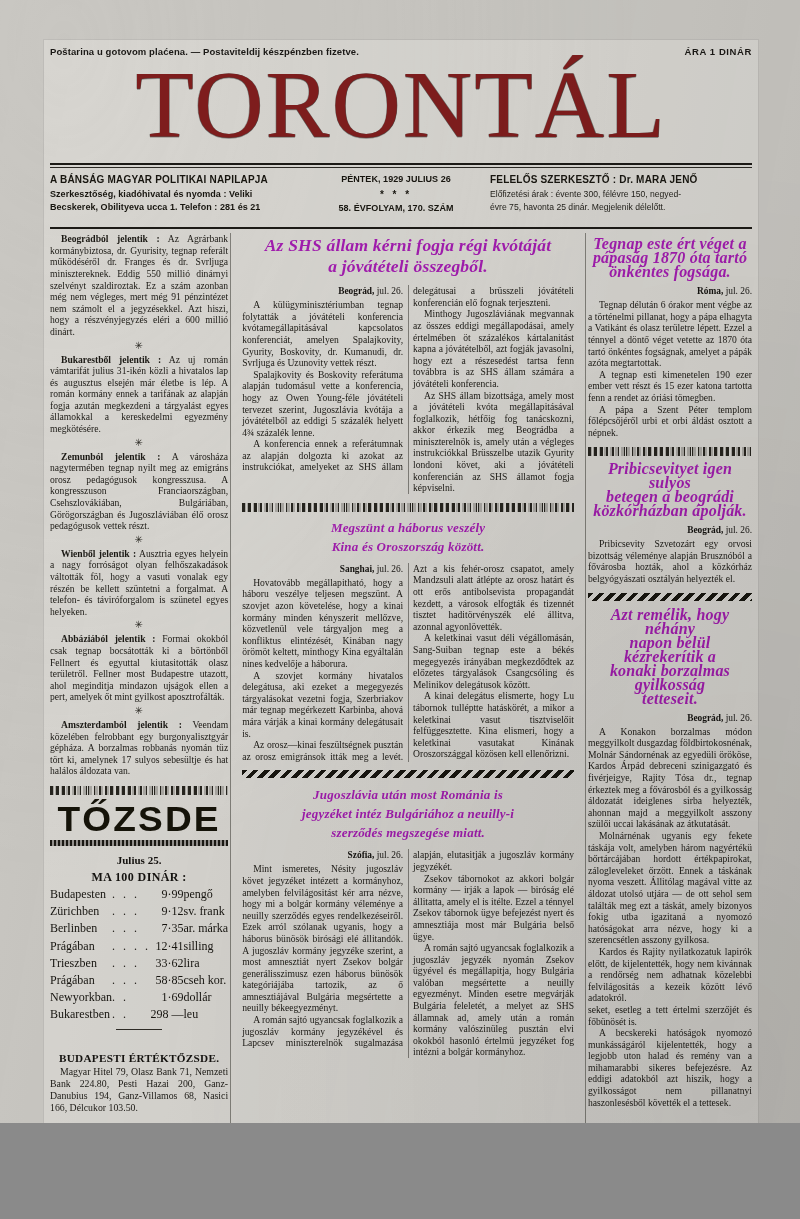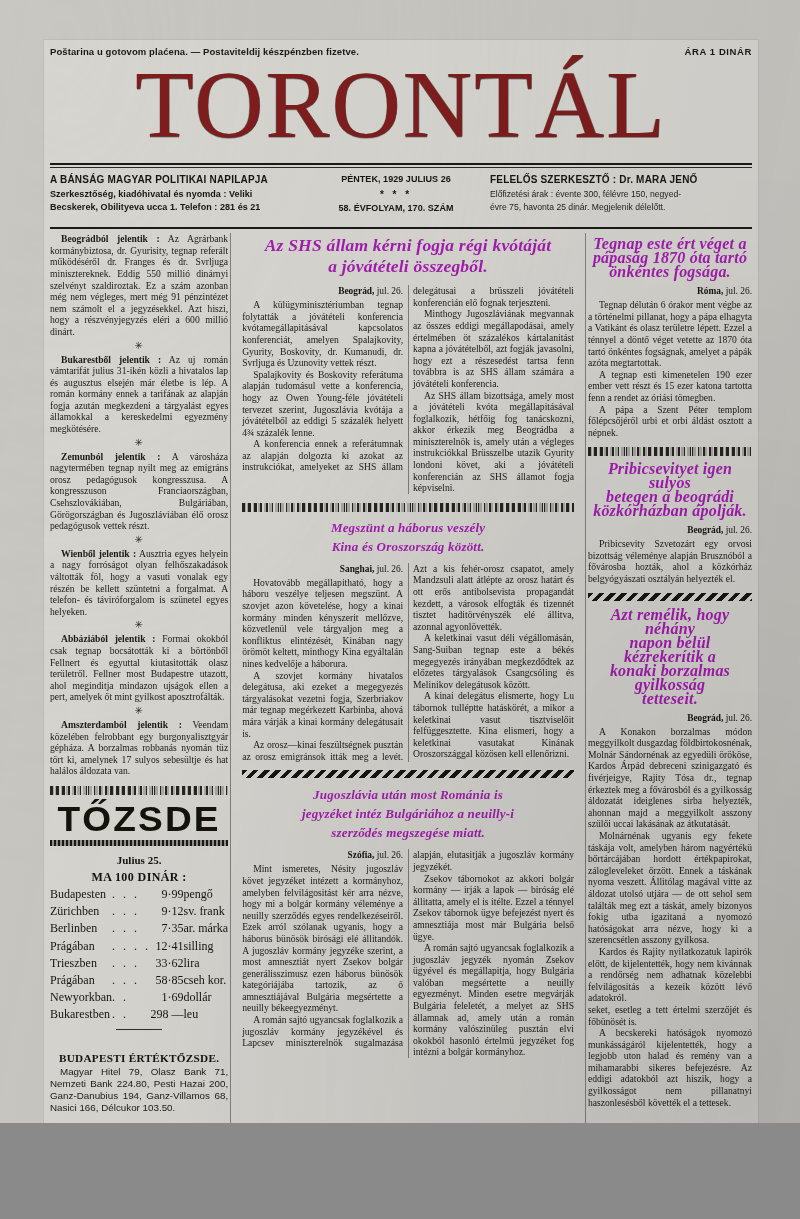--- a/index.html
+++ b/index.html
@@ -294,21 +294,21 @@
   .bet-title {
     text-align: center;
     font-family: "Liberation Serif", serif;
     font-weight: bold;
     font-size: 11.2px;
     letter-spacing: 0.3px;
     line-height: 16px;
     margin-top: 20px;
   }
   .bet-body {
-    font-family: Liberation Sans, sans-serif;
+    font-family: Liberation Serif, serif;
     font-size: 9.8px;
     line-height: 12px;
     text-align: justify;
     text-indent: 10px;
     color: #1b1914;
   }
 </style>
 </head>
 <body>
 

